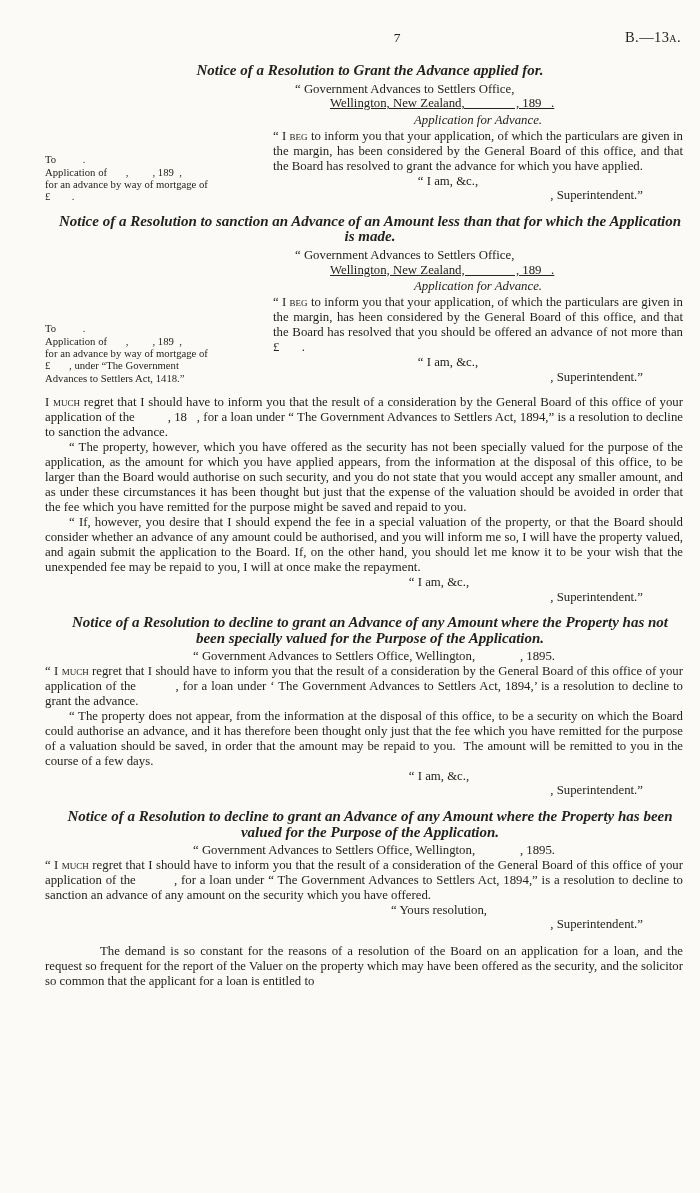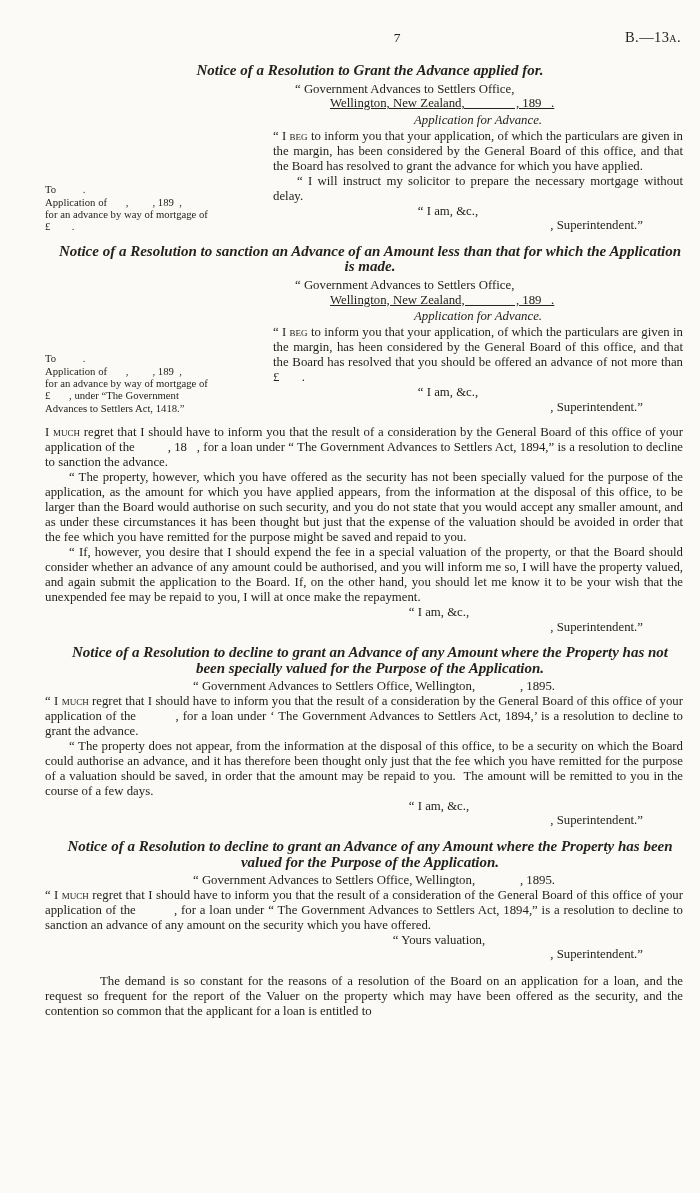--- a/index.html
+++ b/index.html
@@ -58,21 +58,20 @@
     <div class="twocol">
       <aside class="margin-col">
         <div class="margin-line">To&nbsp;&nbsp;&nbsp;&nbsp;&nbsp;&nbsp;&nbsp;&nbsp;&nbsp;&nbsp;.</div>
         <div class="margin-line">Application of&nbsp;&nbsp;&nbsp;&nbsp;&nbsp;&nbsp;&nbsp;,&nbsp;&nbsp;&nbsp;&nbsp;&nbsp;&nbsp;&nbsp;&nbsp;&nbsp;, 189&nbsp;&nbsp;,</div>
         <div class="margin-line">for an advance by way of mortgage of</div>
         <div class="margin-line">£&nbsp;&nbsp;&nbsp;&nbsp;&nbsp;&nbsp;&nbsp;&nbsp;.</div>
       </aside>
       <div class="body-col">
         <div class="subheading">Application for Advance.</div>
         <p class="para"><span>“ I</span> <span class="sc">beg</span> <span>to inform you that your application, of which the particulars are given in the margin, has been considered by the General Board of this office, and that the Board has resolved to grant the advance for which you have applied.</span></p>
-        <p class="para indent">“ I will instruct my solicitor to prepare the necessary mortgage without delay.</p>
         <div class="signoff">“ I am, &amp;c.,</div>
         <div class="signature">, Superintendent.”</div>
       </div>
     </div>
   </section>
 
   <section class="notice">
     <h2 class="heading">Notice of a Resolution to sanction an Advance of an Amount less than that for which the Application is made.</h2>
     <div class="addr addr-indent1">“ Government Advances to Settlers Office,</div>
     <div class="addr addr-indent2">Wellington, New Zealand,&nbsp;&nbsp;&nbsp;&nbsp;&nbsp;&nbsp;&nbsp;&nbsp;&nbsp;&nbsp;&nbsp;&nbsp;&nbsp;&nbsp;&nbsp;&nbsp;, 189&nbsp;&nbsp;&nbsp;.</div>
@@ -107,19 +106,19 @@
     <p class="para"><span>“ I</span> <span class="sc">much</span> <span>regret that I should have to inform you that the result of a consideration by the General Board of this office of your application of the&nbsp;&nbsp;&nbsp;&nbsp;&nbsp;&nbsp;&nbsp;&nbsp;&nbsp;&nbsp;, for a loan under ‘ The Government Advances to Settlers Act, 1894,’ is a resolution to decline to grant the advance.</span></p>
     <p class="para indent">“ The property does not appear, from the information at the disposal of this office, to be a security on which the Board could authorise an advance, and it has therefore been thought only just that the fee which you have remitted for the purpose of a valuation should be saved, in order that the amount may be repaid to you.&nbsp; The amount will be remitted to you in the course of a few days.</p>
     <div class="signoff-full">“ I am, &amp;c.,</div>
     <div class="signature">, Superintendent.”</div>
   </section>
 
   <section class="notice">
     <h2 class="heading">Notice of a Resolution to decline to grant an Advance of any Amount where the Property has been valued for the Purpose of the Application.</h2>
     <div class="addr addr-single">“ Government Advances to Settlers Office, Wellington,&nbsp;&nbsp;&nbsp;&nbsp;&nbsp;&nbsp;&nbsp;&nbsp;&nbsp;&nbsp;&nbsp;&nbsp;&nbsp;&nbsp;, 1895.</div>
     <p class="para"><span>“ I</span> <span class="sc">much</span> <span>regret that I should have to inform you that the result of a consideration of the General Board of this office of your application of the&nbsp;&nbsp;&nbsp;&nbsp;&nbsp;&nbsp;&nbsp;&nbsp;&nbsp;&nbsp;, for a loan under “ The Government Advances to Settlers Act, 1894,” is a resolution to decline to sanction an advance of any amount on the security which you have offered.</span></p>
-    <div class="signoff-full">“ Yours valuation,</div>
+    <div class="signoff-full">“ Yours resolution,</div>
     <div class="signature">, Superintendent.”</div>
   </section>
 
-  <p class="para closing">The demand is so constant for the reasons of a resolution of the Board on an application for a loan, and the request so frequent for the report of the Valuer on the property which may have been offered as the security, and the contention so common that the applicant for a loan is entitled to</p>
+  <p class="para closing">The demand is so constant for the reasons of a resolution of the Board on an application for a loan, and the request so frequent for the report of the Valuer on the property which may have been offered as the security, and the solicitor so common that the applicant for a loan is entitled to</p>
 
 </div>
 
 </body></html>

